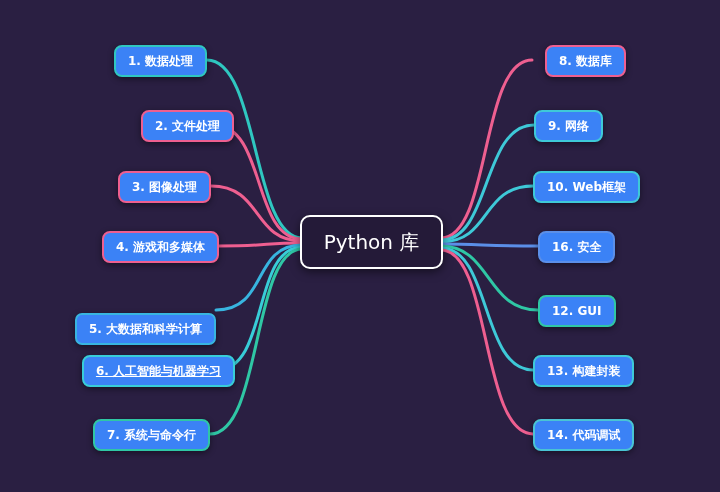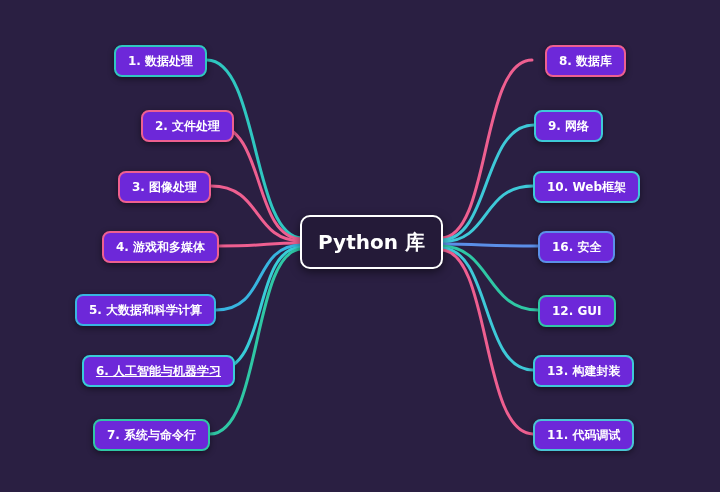--- a/index.html
+++ b/index.html
@@ -21,21 +21,21 @@
     pointer-events:none;
   }
   .connector-layer path{
     fill:none;
     stroke-width:3;
     stroke-linecap:round;
   }
   .node{
     position:absolute;
     box-sizing:border-box;
-    background:#6d28d9;
+    background:#3b82f6;
     border:2px solid #888;
     border-radius:8px;
     padding:6px 12px;
     color:#ffffff;
     font-size:12px;
     font-weight:bold;
     white-space:nowrap;
     line-height:16px;
     box-shadow:0 2px 6px rgba(0,0,0,0.45);
     cursor:pointer;
@@ -46,21 +46,21 @@
     box-sizing:border-box;
     left:300px;
     top:215px;
     width:143px;
     height:54px;
     background:#241a38;
     border:2.5px solid #ffffff;
     border-radius:10px;
     color:#ffffff;
     font-size:20px;
-    font-weight:bold;
+    font-weight:normal;
     display:flex;
     align-items:center;
     justify-content:center;
     box-shadow:0 3px 10px rgba(0,0,0,0.5);
     cursor:pointer;
     white-space:nowrap;
   }
 </style>
 </head>
 <body>
@@ -94,21 +94,21 @@
   </div>
   <div class="node" style="right: 486px; top: 110px; border-color: rgb(238, 95, 144);">
     <span class="label">2. 文件处理</span>
   </div>
   <div class="node" style="right: 509px; top: 171px; border-color: rgb(238, 95, 144);">
     <span class="label">3. 图像处理</span>
   </div>
   <div class="node" style="right: 501px; top: 231px; border-color: rgb(238, 95, 144);">
     <span class="label">4. 游戏和多媒体</span>
   </div>
-  <div class="node" style="right: 504px; top: 294px; border-color: rgb(56, 181, 224);">
+  <div class="node" style="right: 504px; top: 313px; border-color: rgb(56, 181, 224); border-radius: 7px;">
     <span class="label">5. 大数据和科学计算</span>
   </div>
   <div class="node" style="right: 485px; top: 355px; border-color: rgb(56, 205, 216); text-decoration: underline;">
     <span class="label">6. 人工智能与机器学习</span>
   </div>
   <div class="node" style="right: 510px; top: 419px; border-color: rgb(47, 199, 165);">
     <span class="label">7. 系统与命令行</span>
   </div>
 
   <div class="node" style="left: 532px; top: 45px; border-color: rgb(238, 95, 144); margin-left: 13px;">
@@ -123,16 +123,16 @@
   <div class="node" style="left: 538px; top: 231px; border-color: rgb(91, 143, 232);">
     <span class="label">16. 安全</span>
   </div>
   <div class="node" style="left: 538px; top: 295px; border-color: rgb(47, 199, 165);">
     <span class="label">12. GUI</span>
   </div>
   <div class="node" style="left: 533px; top: 355px; border-color: rgb(62, 201, 216);">
     <span class="label">13. 构建封装</span>
   </div>
   <div class="node" style="left: 533px; top: 419px; border-color: rgb(73, 196, 212);">
-    <span class="label">11. 代码调试</span>
+    <span class="label">14. 代码调试</span>
   </div>
 
 </div>
 
 </body></html>

